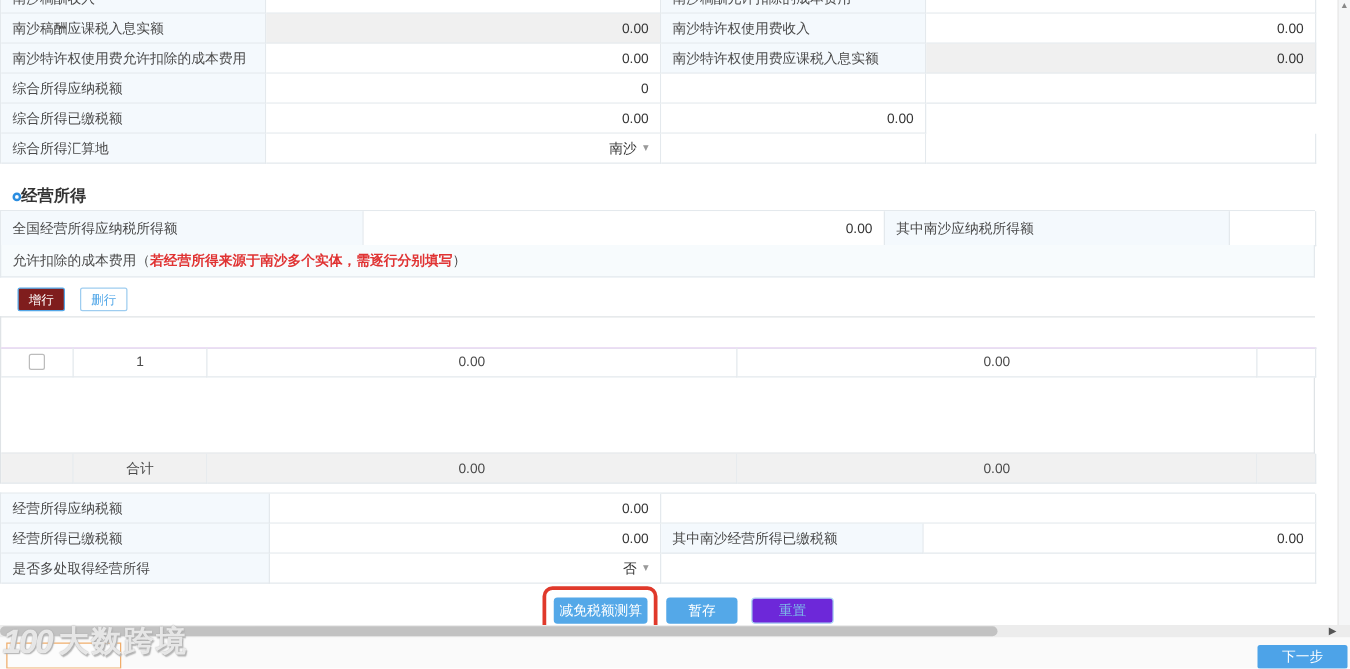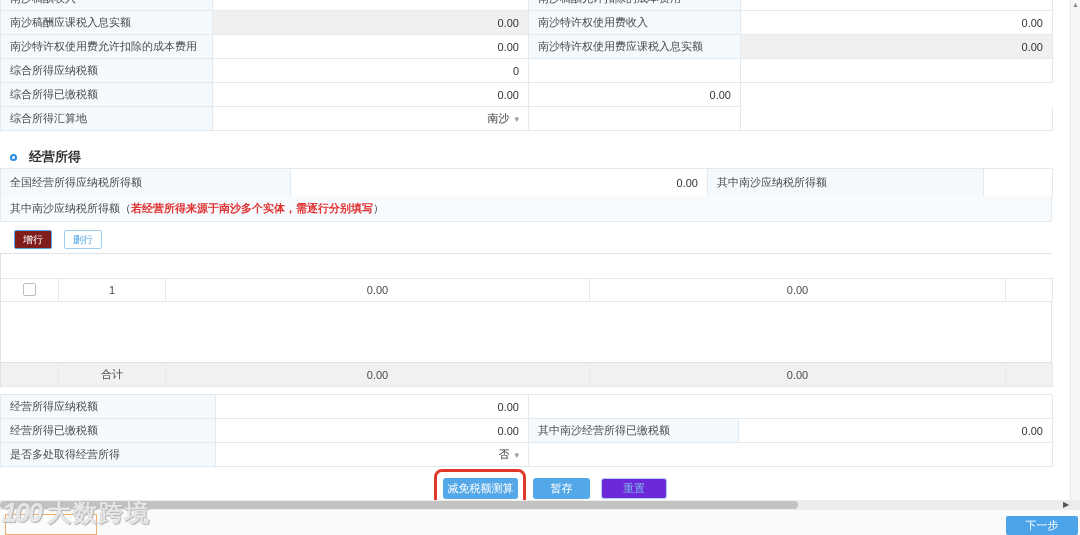--- a/index.html
+++ b/index.html
@@ -12,21 +12,21 @@
     font-size:11px; color:#4a4a4a; display:flex; align-items:center; padding:0 9px; overflow:hidden; white-space:nowrap; }
   .lbl { background:#f4f9fd; }
   .val { justify-content:flex-end; background:#fff; color:#333; }
   .val.disabled { background:#f0f0f0; }
   .center { justify-content:center; }
 
   .top-table { position:absolute; left:0; top:-14px; width:1052px;
     border-left:1px solid #e4e9ed; border-top:1px solid #e4e9ed; }
   .trow { display:grid; grid-template-columns:212px 316px 212px 312px; height:24px; }
 
-  .section-header { position:absolute; left:10px; top:148px; display:flex; align-items:center; gap:12px; }
+  .section-header { position:absolute; left:10px; top:148px; display:flex; align-items:center; gap:0; }
   .bullet { width:7px; height:7px; border:2px solid #2a8de0; border-radius:50%; }
   .section-title { font-size:13px; font-weight:bold; color:#333; }
 
   .biz-row1 { position:absolute; left:0; top:168px; width:1052px; height:28px;
     display:grid; grid-template-columns:290px 417px 276px 69px;
     border-left:1px solid #e4e9ed; border-top:1px solid #e4e9ed; }
   .biz-row1 .cell { height:28px; }
 
   .note-row { position:absolute; left:0; top:196px; width:1052px; height:26px;
     border:1px solid #e4e9ed; border-top:none; background:#f7fbfd;
@@ -135,21 +135,21 @@
   </div>
 
   <div class="biz-row1">
     <div class="cell lbl">全国经营所得应纳税所得额</div>
     <div class="cell val">0.00</div>
     <div class="cell lbl">其中南沙应纳税所得额</div>
     <div class="cell val"></div>
   </div>
 
   <div class="note-row">
-    <span>其中南沙应纳税所得额（</span>
+    <span>允许扣除的成本费用（</span>
     <span class="note-red">若经营所得来源于南沙多个实体，需逐行分别填写</span>
     <span>）</span>
   </div>
 
   <div class="grid-btns">
     <div class="btn-sm btn-blue">增行</div>
     <div class="btn-sm btn-ghost">删行</div>
   </div>
 
   <div class="inner-table">

